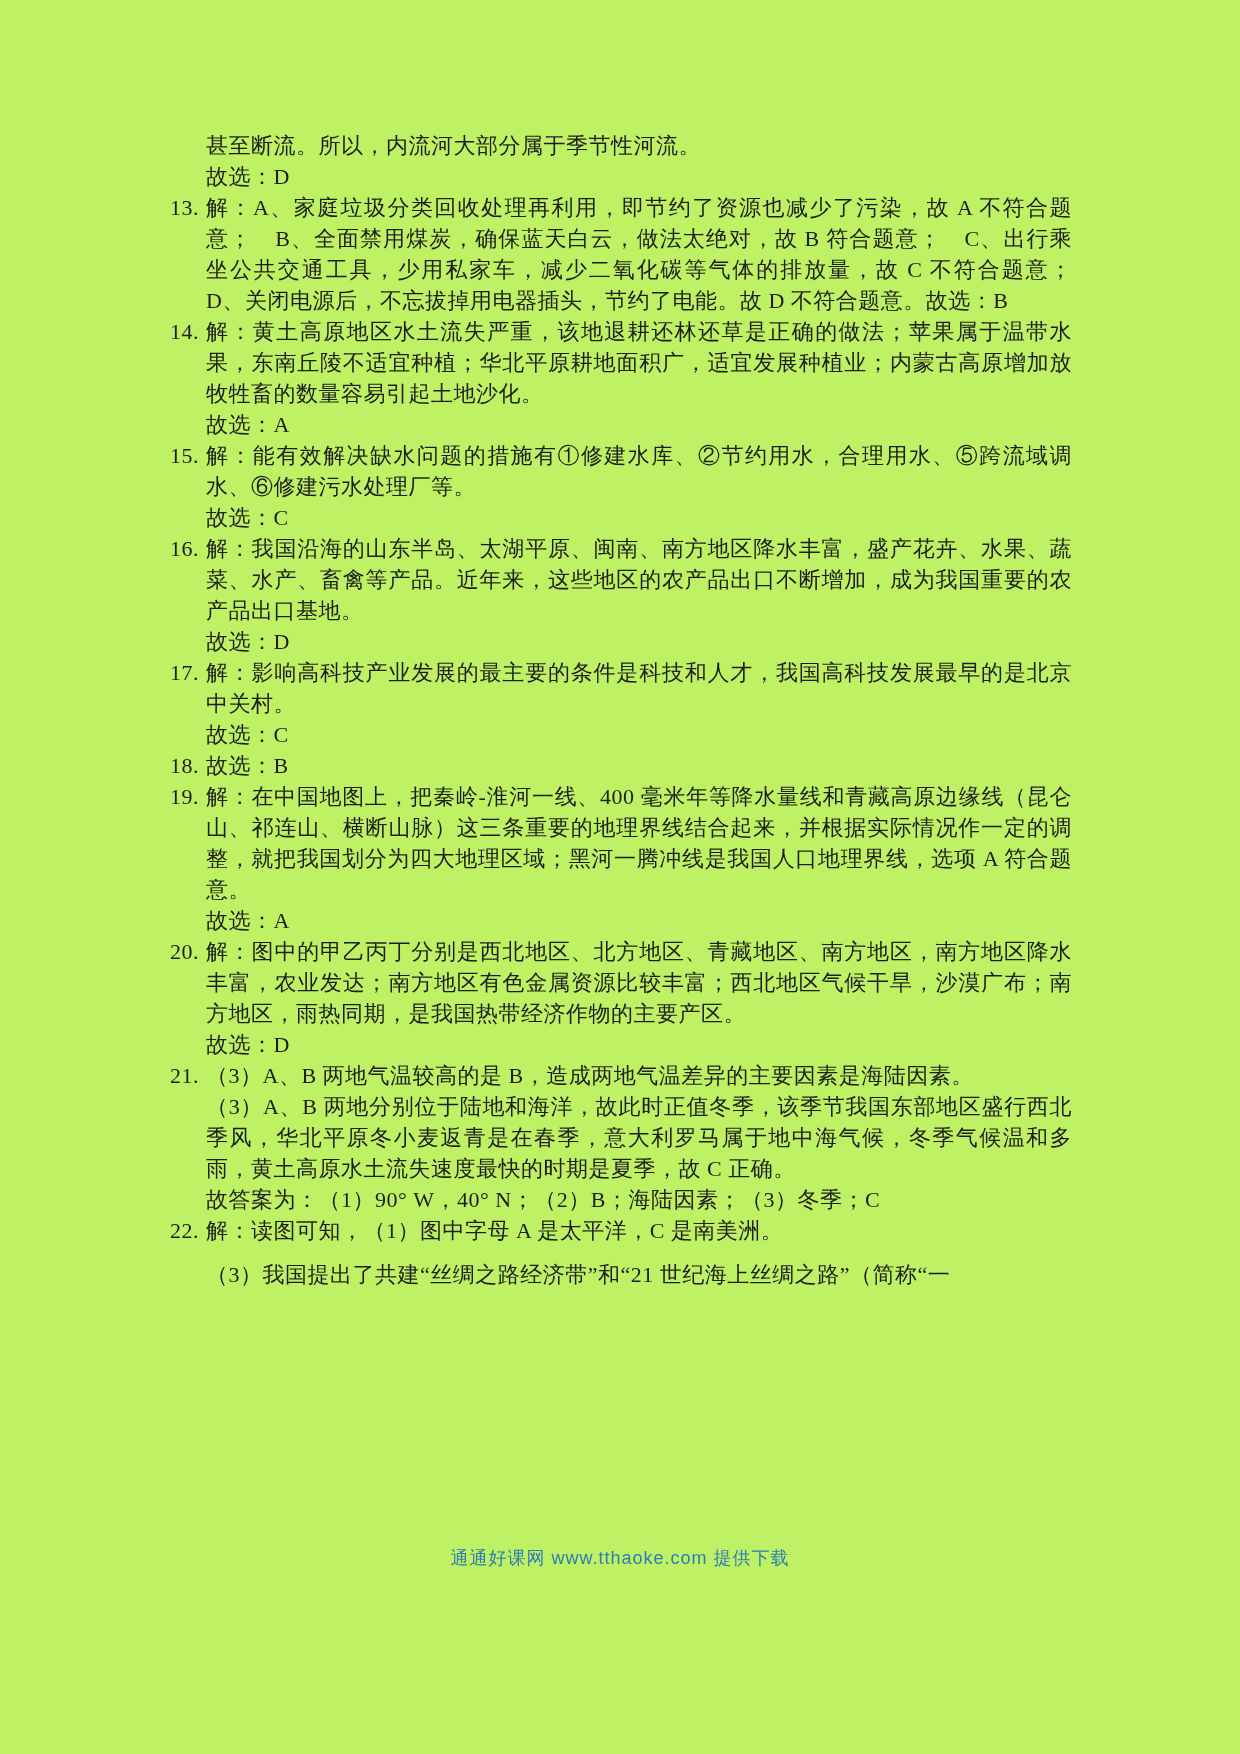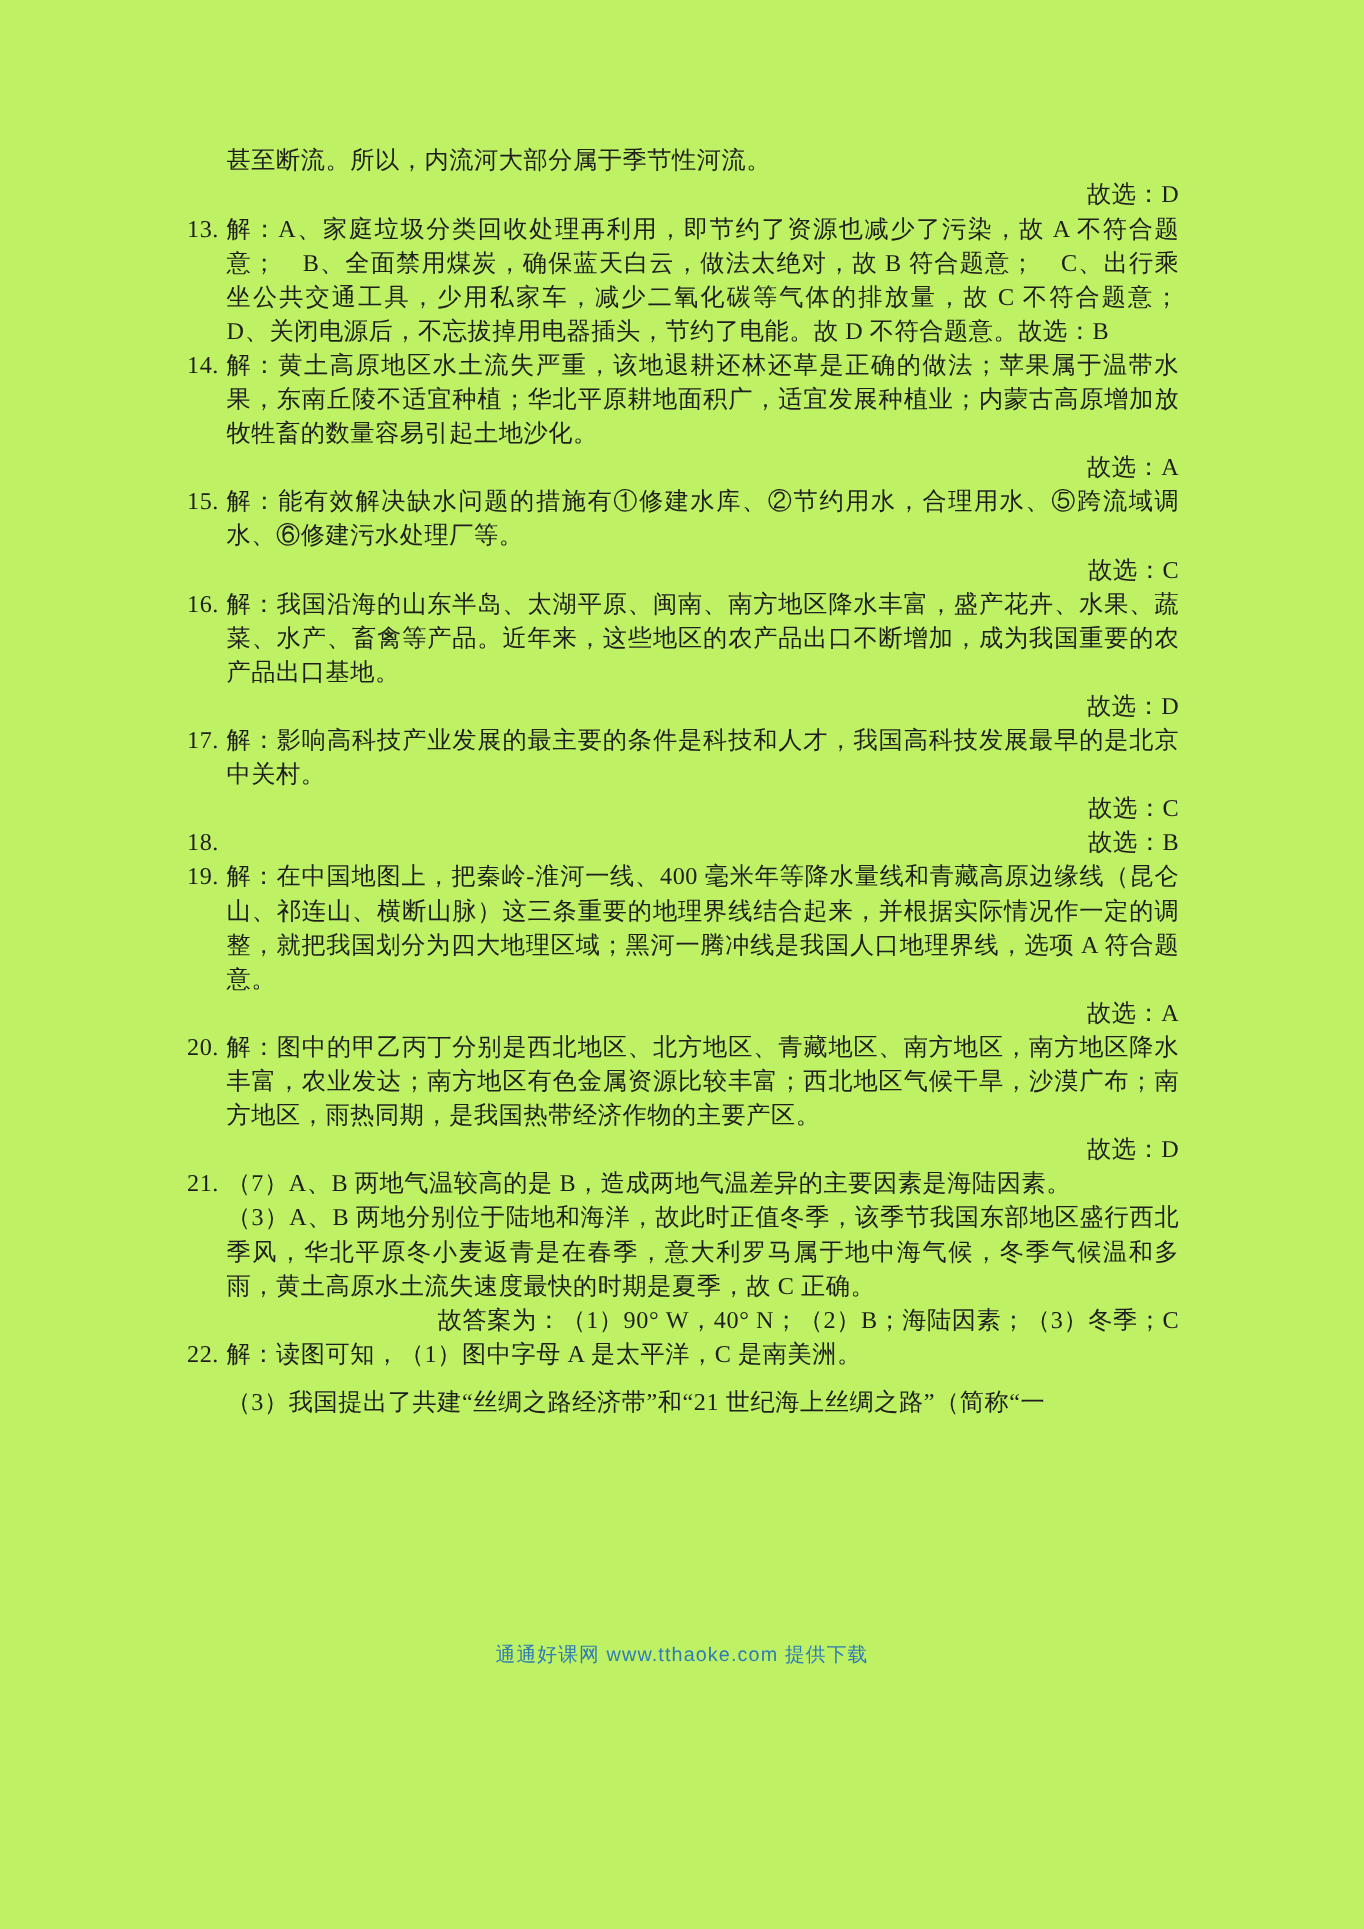--- a/index.html
+++ b/index.html
@@ -39,28 +39,28 @@
   }
   .body p {
     margin: 0;
     font-size: 22px;
     line-height: 31px;
     text-align: justify;
     letter-spacing: 0.5px;
     word-break: break-all;
   }
   .body p.ans {
-    text-align: right;
+    text-align: left;
   }
   .body p.gap {
     margin-top: 13px;
   }
   .footer {
     position: absolute;
-    top: 1492px;
+    top: 1546px;
     left: 0;
     width: 100%;
     text-align: center;
     font-family: "Liberation Sans", "DejaVu Sans", sans-serif;
     font-size: 18px;
     line-height: 24px;
     letter-spacing: 1px;
   }
 </style>
 </head>
@@ -135,21 +135,21 @@
       <div class="num">20.</div>
       <div class="body">
         <p>解：图中的甲乙丙丁分别是西北地区、北方地区、青藏地区、南方地区，南方地区降水丰富，农业发达；南方地区有色金属资源比较丰富；西北地区气候干旱，沙漠广布；南方地区，雨热同期，是我国热带经济作物的主要产区。</p>
         <p class="ans">故选：D</p>
       </div>
     </div>
 
     <div class="item">
       <div class="num">21.</div>
       <div class="body">
-        <p>（7）A、B 两地气温较高的是 B，造成两地气温差异的主要因素是海陆因素。</p>
+        <p>（3）A、B 两地气温较高的是 B，造成两地气温差异的主要因素是海陆因素。</p>
         <p>（3）A、B 两地分别位于陆地和海洋，故此时正值冬季，该季节我国东部地区盛行西北季风，华北平原冬小麦返青是在春季，意大利罗马属于地中海气候，冬季气候温和多雨，黄土高原水土流失速度最快的时期是夏季，故 C 正确。</p>
         <p class="ans">故答案为：（1）90° W，40° N；（2）B；海陆因素；（3）冬季；C</p>
       </div>
     </div>
 
     <div class="item">
       <div class="num">22.</div>
       <div class="body">
         <p>解：读图可知，（1）图中字母 A 是太平洋，C 是南美洲。</p>
         <p class="gap">（3）我国提出了共建“丝绸之路经济带”和“21 世纪海上丝绸之路”（简称“一</p>

